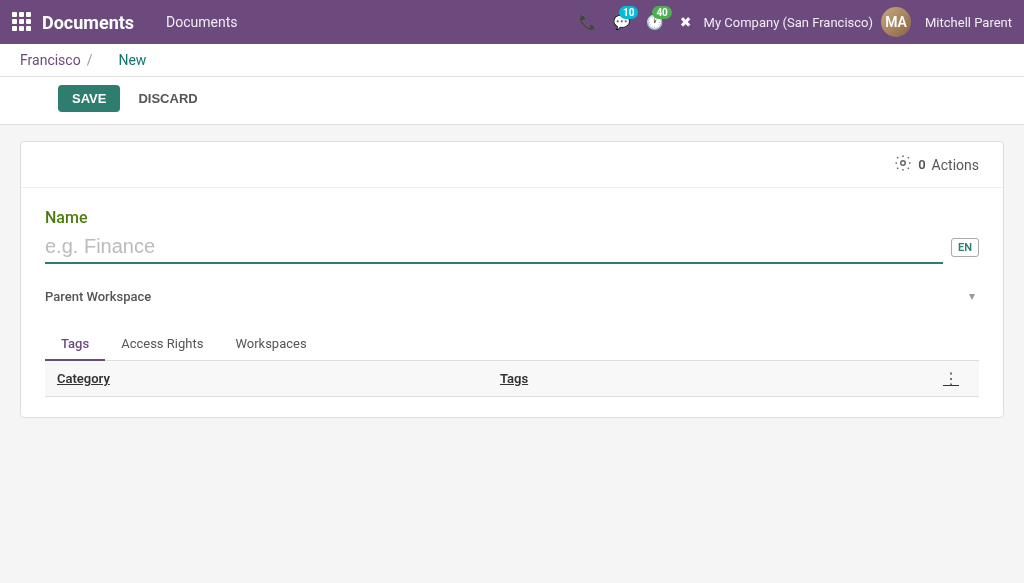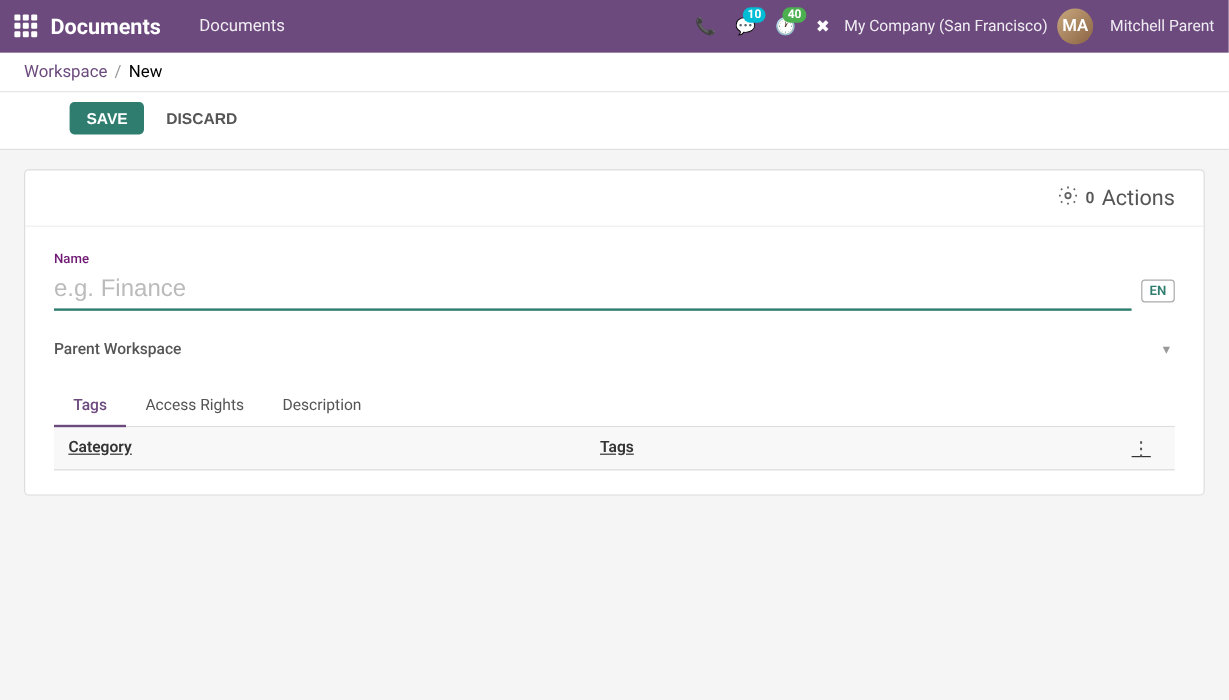--- a/index.html
+++ b/index.html
@@ -31,21 +31,21 @@
 
     
     .breadcrumb-bar {
       background: white;
       padding: 8px 20px;
       border-bottom: 1px solid #e0e0e0;
       display: flex; align-items: center; gap: 6px;
     }
     .breadcrumb-item { color: #6c4a7e; cursor: pointer; font-size: 14px; }
     .breadcrumb-sep { color: #999; }
-    .breadcrumb-current { color: #000000; font-size: 14px; }
+    .breadcrumb-current { color: #0f766e; font-size: 14px; margin-left: 20px; }
 
     
     .action-bar {
       background: white;
       padding: 8px 20px 12px;
       display: flex; gap: 8px; align-items: center;
       border-bottom: 1px solid #e0e0e0;
     }
     .btn-save {
       background: #2e7d6e;
@@ -83,28 +83,28 @@
       display: flex;
       justify-content: flex-end;
       padding: 8px 16px;
       border-bottom: 1px solid #eee;
     }
     .actions-btn {
       display: flex; align-items: center; gap: 6px;
       cursor: pointer; color: #555; padding: 4px 8px; border-radius: 4px;
     }
     .actions-count { font-size: 13px; font-weight: 600; }
-    .actions-label { font-size: 18px; }
+    .actions-label { font-size: 14px; }
 
     
     .form-body { padding: 20px 24px; }
 
     .field-label {
-      font-size: 11px;
-      color: #701a75;
+      font-size: 16px;
+      color: #4d7c0f;
       margin-bottom: 4px;
       font-weight: 500;
     }
     .name-input-row { display: flex; align-items: center; gap: 8px; margin-bottom: 20px; }
     .name-input-wrapper { flex: 1; position: relative; }
     .name-input {
       width: 100%;
       border: none;
       border-bottom: 2px solid #2e7d6e;
       outline: none;
@@ -204,21 +204,21 @@
     <div class="nav-icon-btn">
       <span>✖</span>
     </div>
     <span class="nav-company">My Company (San Francisco)</span>
     <div class="avatar-img">MA</div>
     <span class="nav-user">Mitchell Parent</span>
   </div>
 </nav>
 
 <div class="breadcrumb-bar">
-  <span class="breadcrumb-item">Workspace</span>
+  <span class="breadcrumb-item">Francisco</span>
   <span class="breadcrumb-sep">/</span>
   <span class="breadcrumb-current">New</span>
 </div>
 
 <div class="action-bar">
   <button class="btn-save">SAVE</button>
   <button class="btn-discard">DISCARD</button>
 </div>
 
 <div class="main-content">
@@ -258,21 +258,21 @@
                 <option value=""></option>
               </select>
             </div>
           </div>
         </div>
       </div>
 
       <div class="tabs">
         <div class="tab active">Tags</div>
         <div class="tab">Access Rights</div>
-        <div class="tab">Description</div>
+        <div class="tab">Workspaces</div>
       </div>
 
       <div class="table-wrapper">
         <div class="table-header">
           <span class="col-category">Category</span>
           <span class="col-tags">Tags</span>
           <span class="col-actions">⋮</span>
         </div>
       </div>
 

